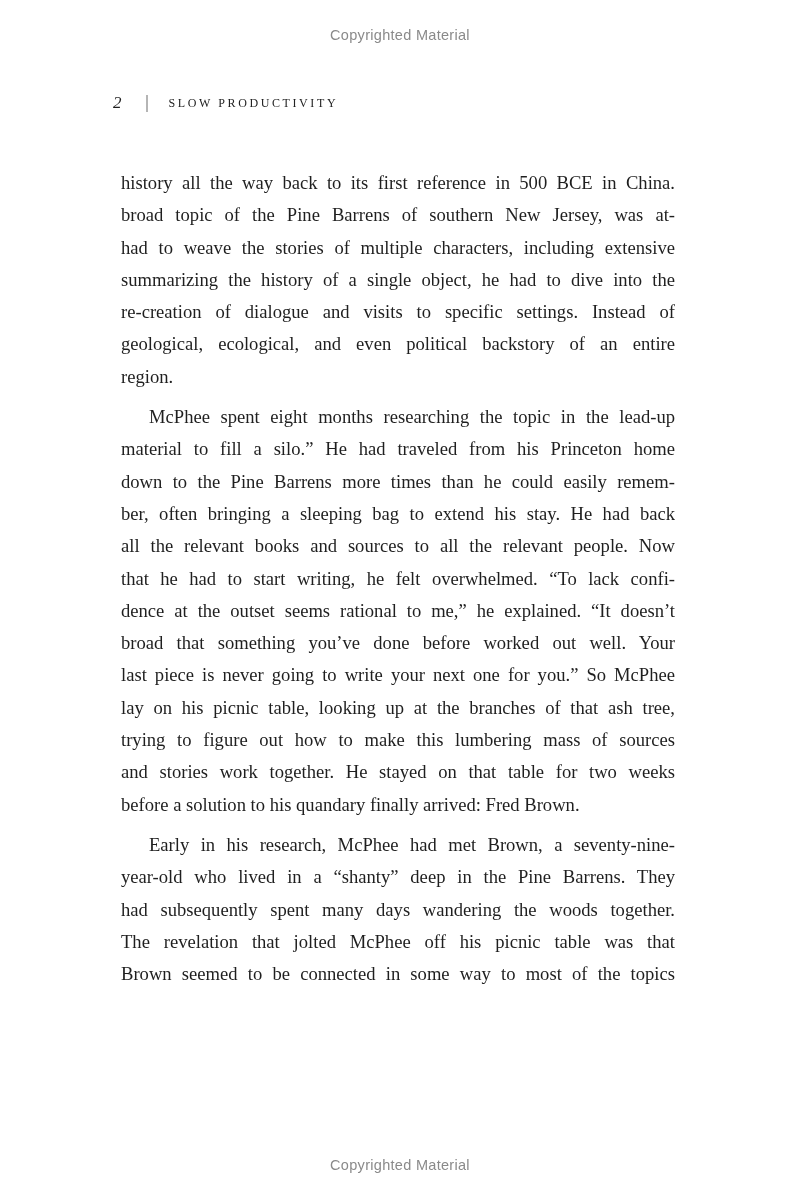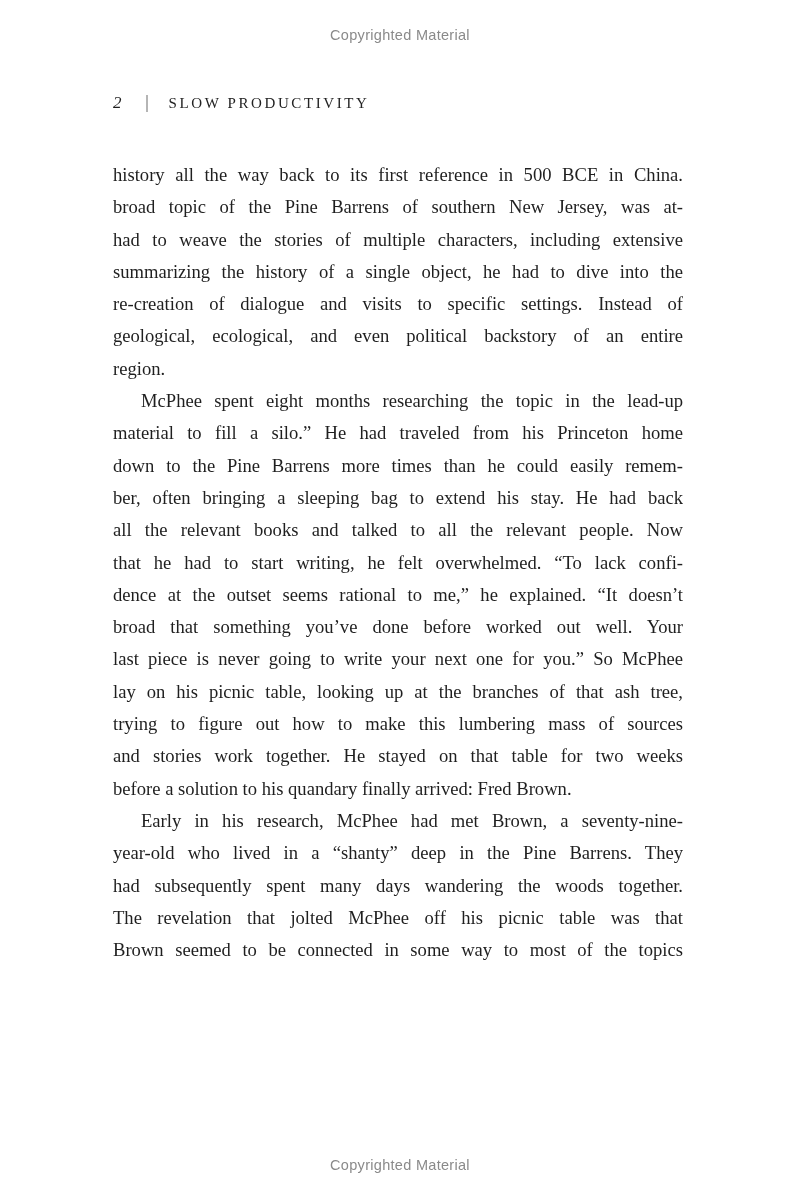--- a/index.html
+++ b/index.html
@@ -46,35 +46,35 @@
     color: var(--text-color);
   }
   .header-sep {
     display: inline-block;
     width: 2px; height: 17px;
     background: var(--separator-color);
     margin-left: 24px;
     margin-right: 21px;
   }
   .running-title {
-    font-size: 15px;
+    font-size: 12px;
     letter-spacing: 2.6px;
     font-weight: 400;
     color: #222222;
     text-align: right;
   }
   .body-text {
     position: absolute;
     top: 159px; left: 113px;
     width: 570px;
     font-size: 18.6px;
     line-height: 32.3px;
     color: var(--text-color);
   }
-  .para { margin: 0; }
+  .para { margin: 8px; }
   .line {
     text-align: justify;
     text-align-last: justify;
     white-space: normal;
     height: 32.3px;
     overflow: hidden;
   }
   .line.indent { text-indent: 28px; }
   .line.lastline { text-align-last: left; }
 </style>
@@ -99,21 +99,21 @@
         <div class="line">summarizing the history of a single object, he had to dive into the</div>
         <div class="line">re-creation of dialogue and visits to specific settings. Instead of</div>
         <div class="line">geological, ecological, and even political backstory of an entire</div>
         <div class="line lastline">region.</div>
       </div>
       <div class="para">
         <div class="line indent">McPhee spent eight months researching the topic in the lead-up</div>
         <div class="line">material to fill a silo.” He had traveled from his Princeton home</div>
         <div class="line">down to the Pine Barrens more times than he could easily remem-</div>
         <div class="line">ber, often bringing a sleeping bag to extend his stay. He had back</div>
-        <div class="line">all the relevant books and talked to all the relevant people. Now</div>
+        <div class="line">all the relevant books and sources to all the relevant people. Now</div>
         <div class="line">that he had to start writing, he felt overwhelmed. “To lack confi-</div>
         <div class="line">dence at the outset seems rational to me,” he explained. “It doesn’t</div>
         <div class="line">broad that something you’ve done before worked out well. Your</div>
         <div class="line">last piece is never going to write your next one for you.” So McPhee</div>
         <div class="line">lay on his picnic table, looking up at the branches of that ash tree,</div>
         <div class="line">trying to figure out how to make this lumbering mass of sources</div>
         <div class="line">and stories work together. He stayed on that table for two weeks</div>
         <div class="line lastline">before a solution to his quandary finally arrived: Fred Brown.</div>
       </div>
       <div class="para">

